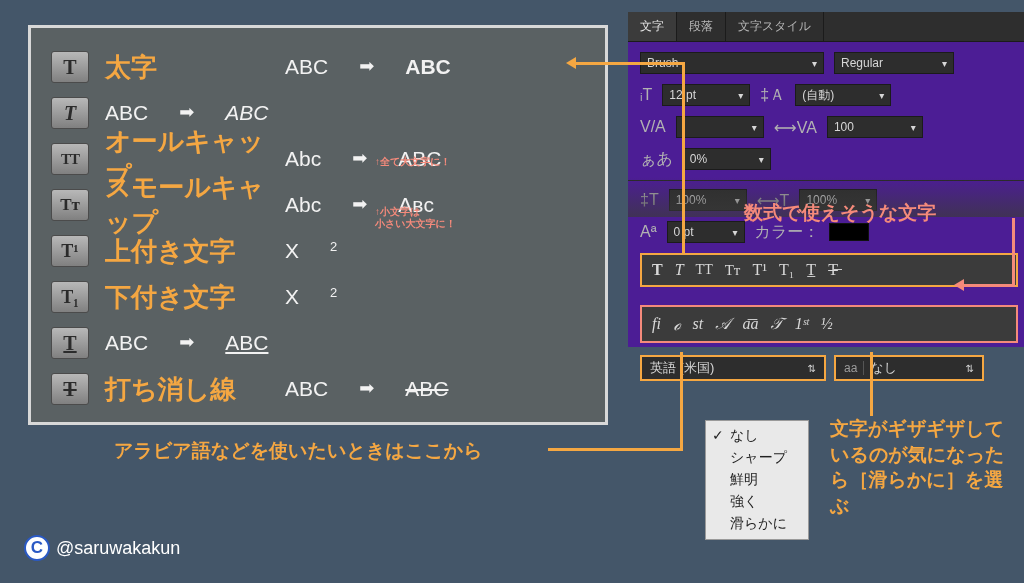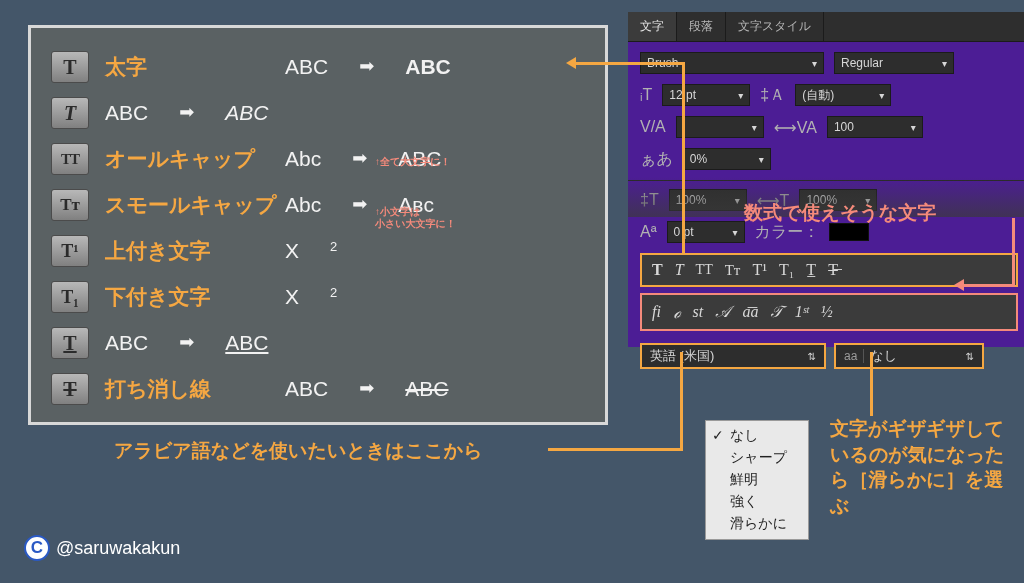--- a/index.html
+++ b/index.html
@@ -6,21 +6,21 @@
   body{width:1024px;height:583px;background:#445669;font-family:"Hiragino Kaku Gothic ProN","Meiryo",sans-serif;position:relative;overflow:hidden}
 
   
   .table{position:absolute;left:28px;top:25px;width:580px;height:400px;
          border:3px solid #d8d8d8;background:#5a6163;padding:16px 20px}
   .row{display:flex;align-items:center;height:46px;position:relative}
   .ico{width:38px;height:32px;background:linear-gradient(#b8b8b8,#808080);
        border:1px solid #4b4b4b;border-radius:3px;display:flex;align-items:center;
        justify-content:center;color:#2b2b2b;margin-right:16px;flex:none}
   .ico span{font-family:Georgia,serif;font-weight:bold}
-  .label{color:#f5a742;font-weight:bold;font-size:21px;width:180px;flex:none}
+  .label{color:#f5a742;font-weight:bold;font-size:26px;width:180px;flex:none}
   .sample{color:#f2f2f2;font-size:21px;display:flex;gap:31px}
   .arrow{color:#f2f2f2;font-size:18px}
   .note{position:absolute;color:#f58a7b;font-size:10px;font-weight:bold;line-height:1.2}
   .note1{left:344px;top:128px}
   .note2{left:344px;top:178px}
   .sup{font-size:13px;vertical-align:super}
   .sub{font-size:13px;vertical-align:sub}
 
   
   .panel{position:absolute;left:628px;top:12px;width:402px;height:335px;
@@ -30,21 +30,21 @@
   .tab.active{background:#3b3b3b;color:#e6e6e6}
   .panel-body{padding:10px 12px 8px 12px}
   .prow{display:flex;align-items:center;gap:10px;margin-bottom:10px}
   .drp{display:flex;align-items:center;background:#2d2d2d;border:1px solid #1b1b1b;
        height:22px;padding:0 6px;color:#d7d7d7;font-size:12px}
   .drp .chev{margin-left:auto;font-size:10px}
   .plabel{color:#b2b2b2;font-size:16px}
   .divider{height:1px;background:#2a2a2a;margin:8px -12px}
   .toolbar{display:flex;gap:12px;align-items:center;border:2px solid #f5a742;
            background:#3b3b3b;padding:6px 10px;font-family:Georgia,serif;font-size:16px;color:#d8d8d8}
-  .toolbar2{border-color:#f58a7b;margin-top:6px;font-style:italic}
+  .toolbar2{border-color:#f58a7b;margin-top:18px;font-style:italic}
   .prow-lang{display:flex;gap:8px;margin-top:12px}
   .langbox{border:2px solid #f5a742;display:flex;align-items:center;
            background:#2d2d2d;color:#d7d7d7;font-size:13px;height:26px;padding:0 8px}
   .langbox .chev{margin-left:auto;font-size:10px}
   .langbox.a{width:186px}
   .langbox.b{width:150px}
   .aa{color:#9b9b9b;margin-right:6px;font-size:12px;border-right:1px solid #555;padding-right:6px}
 
   
   .callout{position:absolute;color:#f5a742;font-weight:bold;font-size:19px;line-height:1.35}

